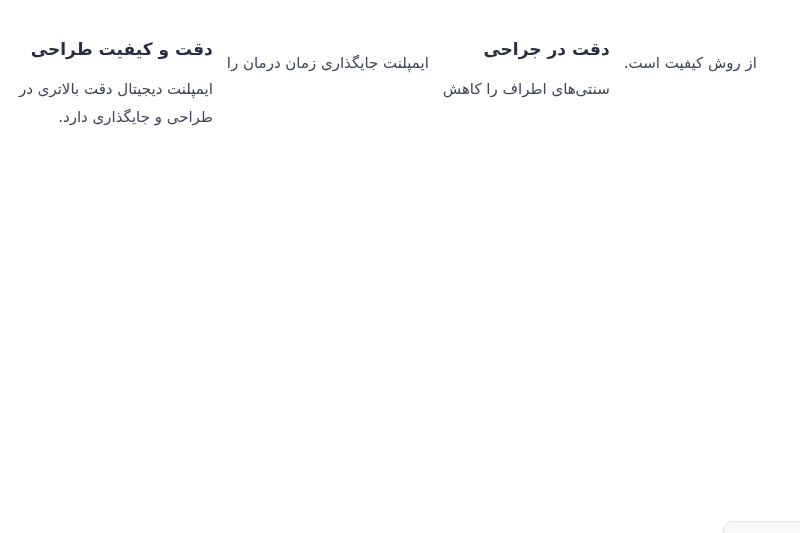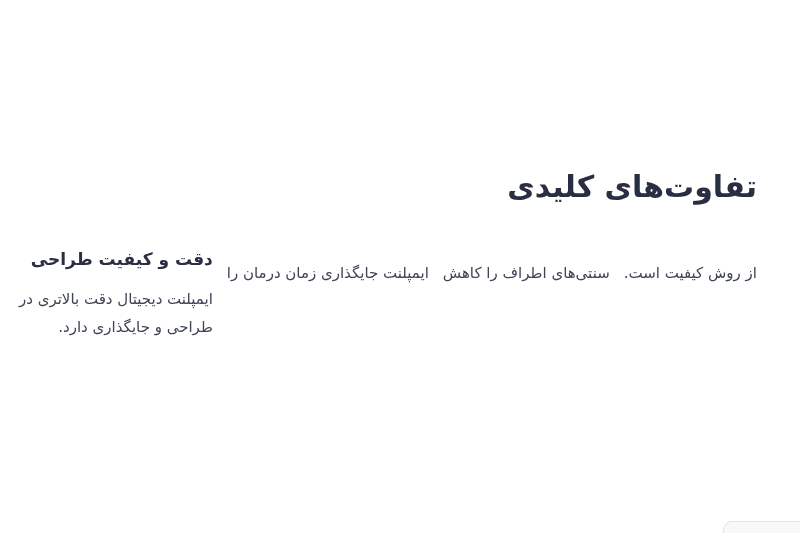--- a/index.html
+++ b/index.html
@@ -68,31 +68,31 @@
     border: 1px solid #e3e3e3;
     border-radius: 9px;
   }
 </style>
 </head>
 <body>
 
 <div class="page">
   <div class="content">
 
-    <h2 class="section-title">تفاوت‌های کلیدی</h2>
 
     <div class="columns">
 
       <div class="col">
         <p>
           <span class="ln">از روش کیفیت است.</span>
         </p>
       </div>
 
       <div class="col">
+        <h3>دقت در جراحی</h3>
         <p>
           <span class="ln">سنتی‌های اطراف را کاهش</span>
         </p>
       </div>
 
       <div class="col">
         <p>
           <span class="ln">ایمپلنت جایگذاری زمان درمان را</span>
         </p>
       </div>

